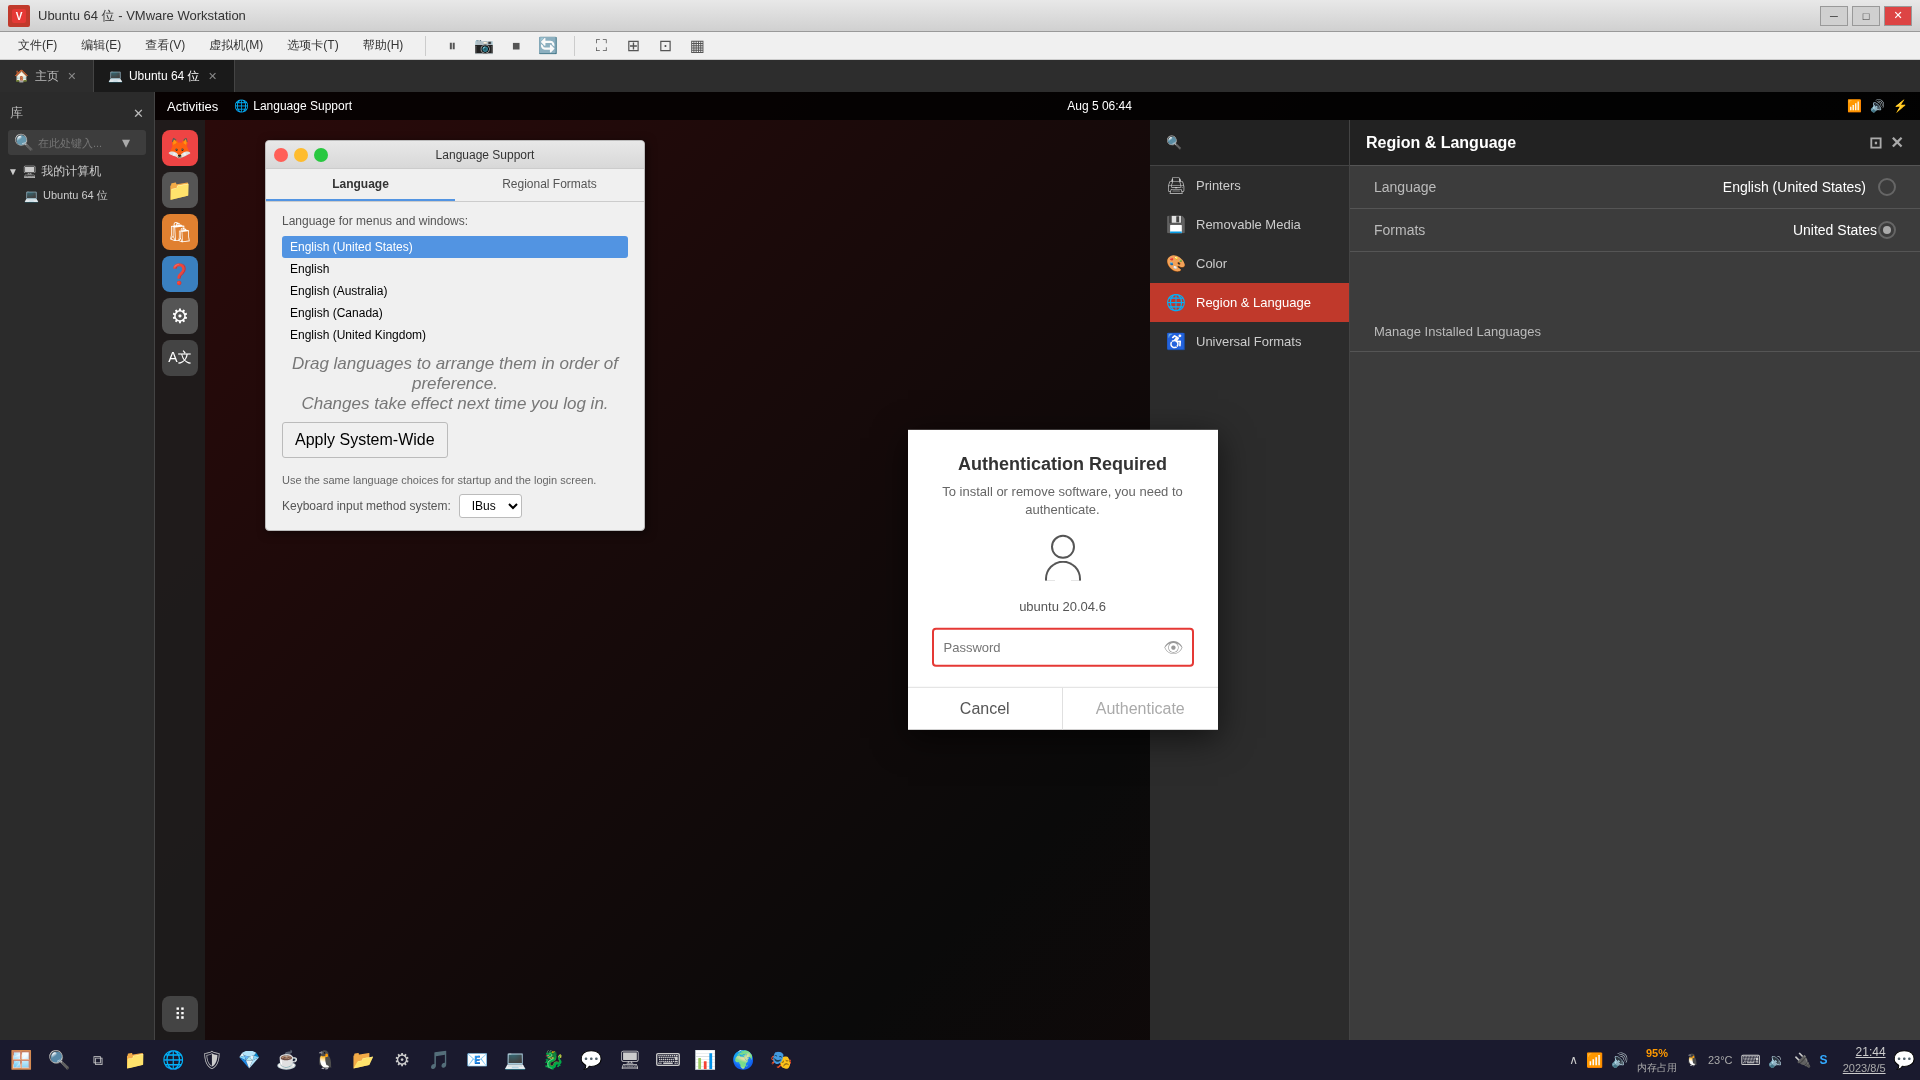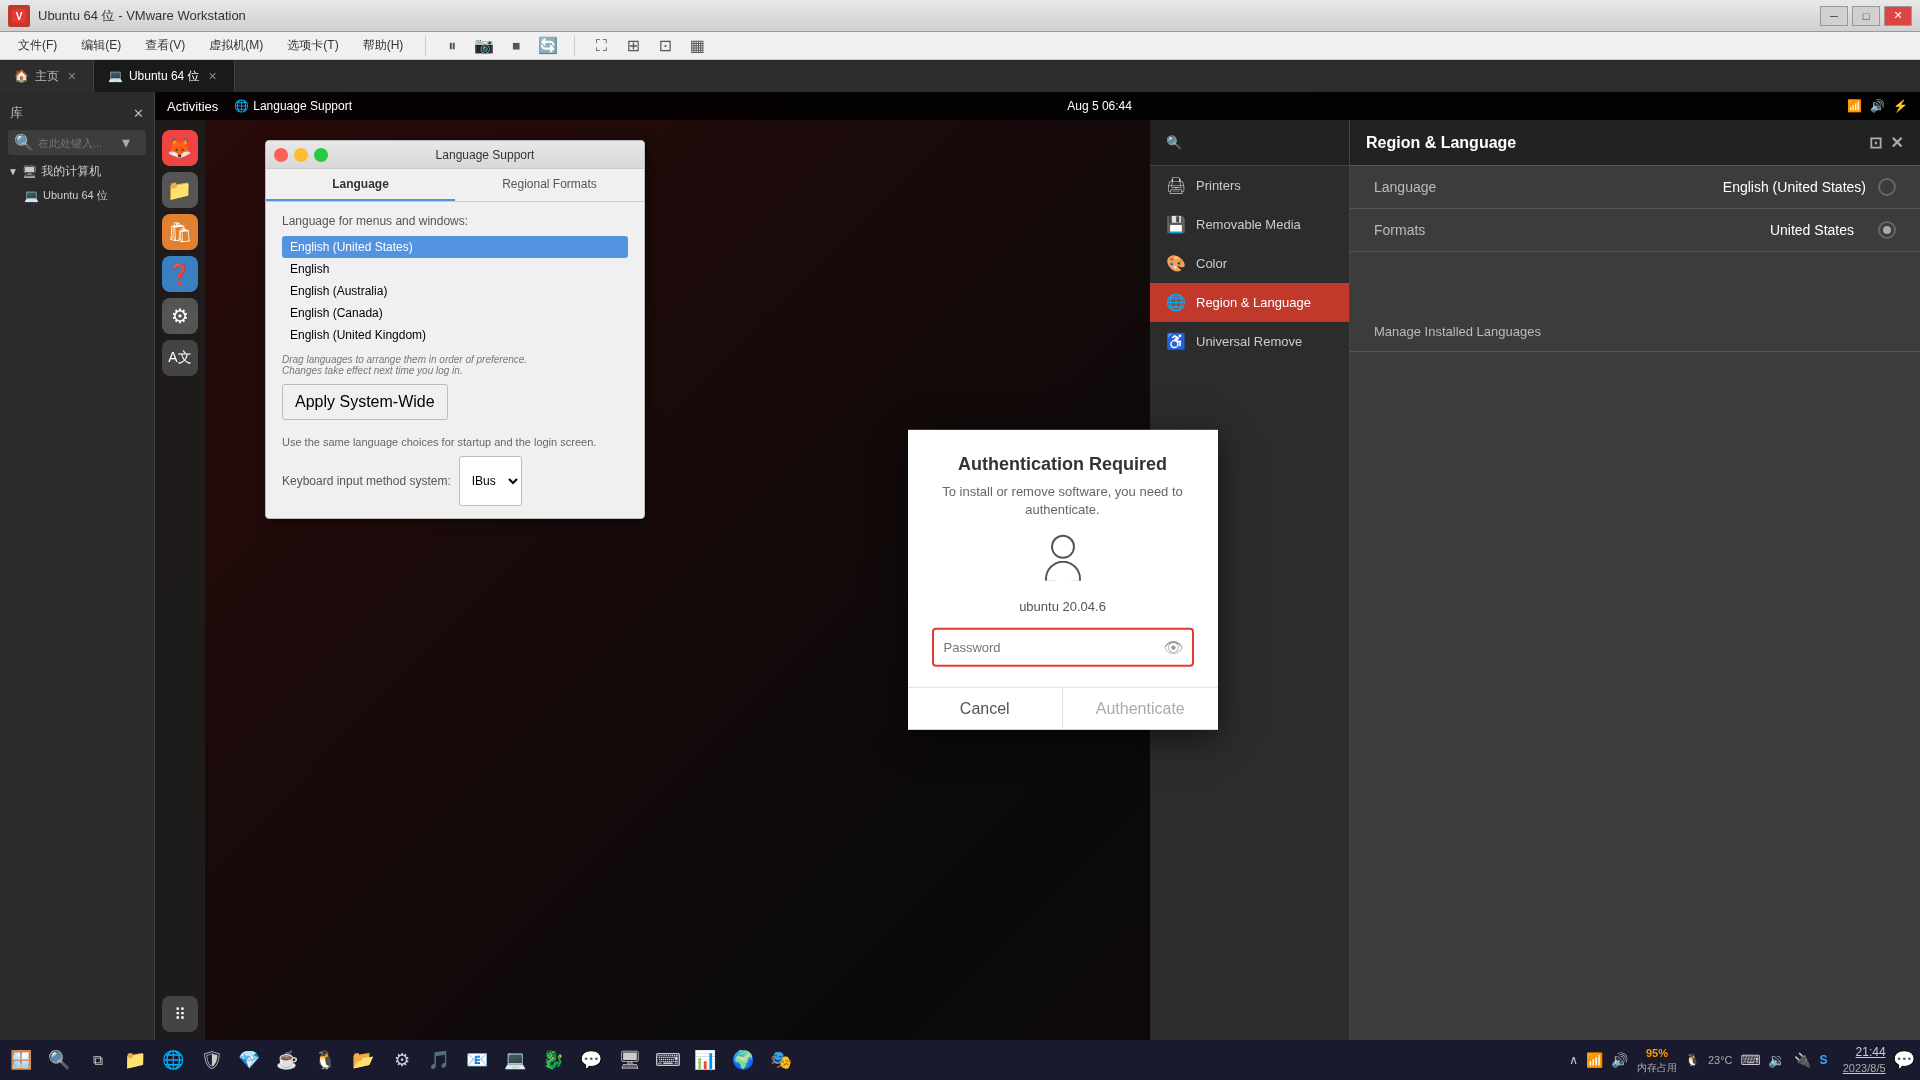--- a/index.html
+++ b/index.html
@@ -278,43 +278,44 @@
     }
     .lang-label { font-size: 12px; color: #555; margin-bottom: 8px; }
     .lang-list-item {
       padding: 4px 8px;
       font-size: 12px;
       cursor: pointer;
       border-radius: 3px;
     }
     .lang-list-item.selected { background: #5294e2; color: white; }
     .lang-drag-hint {
-      font-size: 10px;
+      font-size: 17px;
       color: #777;
       margin: 8px 0;
       font-style: italic;
+      text-align: center;
     }
     .lang-button {
       padding: 8px 12px;
       font-size: 16px;
       background: #f0f0f0;
       border: 1px solid #bbb;
       border-radius: 3px;
       cursor: pointer;
       margin-right: 8px;
       margin-bottom: 8px;
     }
     .lang-hint { font-size: 11px; color: #666; margin-top: 8px; }
     .lang-section { margin-top: 12px; }
     .input-method-row {
       display: flex; align-items: center; gap: 8px;
       font-size: 12px; color: #555; margin-top: 8px;
     }
     .input-method-select {
-      padding: 16px 8px;
+      padding: 3px 8px;
       font-size: 12px;
       border: 1px solid #bbb;
       border-radius: 3px;
       background: #fff;
     }
     #lang-footer {
       display: flex;
       justify-content: space-between;
       padding: 8px 16px;
       border-top: 1px solid #ddd;
@@ -698,41 +699,41 @@
             <div class="settings-menu-item">
               <span class="settings-icon">🎨</span>
               <span>Color</span>
             </div>
             <div class="settings-menu-item active" style="background:#c0392b;">
               <span class="settings-icon">🌐</span>
               <span>Region &amp; Language</span>
             </div>
             <div class="settings-menu-item">
               <span class="settings-icon">♿</span>
-              <span>Universal Remove</span>
+              <span>Universal Formats</span>
             </div>
           </div>
           <div id="settings-content">
             <div id="region-lang-header">
               <span>Region &amp; Language</span>
               <div style="display:flex;gap:8px;">
                 <span style="cursor:pointer;color:#aaa;font-size:16px;">⊡</span>
                 <span style="cursor:pointer;color:#aaa;font-size:16px;">✕</span>
               </div>
             </div>
             <div class="region-row">
               <span class="region-label">Language</span>
               <div style="display:flex;align-items:center;gap:12px;">
                 <span class="region-value">English (United States)</span>
                 <div class="settings-radio"></div>
               </div>
             </div>
             <div class="region-row">
               <span class="region-label">Formats</span>
-              <div style="display:flex;align-items:center;gap:24px;">
+              <div style="display:flex;align-items:center;gap:1px;">
                 <span class="region-value">United States</span>
                 <div class="settings-radio" style="background:transparent;border:2px solid #666;width:18px;height:18px;border-radius:50%;display:flex;align-items:center;justify-content:center;">
                   <div style="width:8px;height:8px;border-radius:50%;background:#aaa;"></div>
                 </div>
               </div>
             </div>
             <div style="height:60px;"></div>
             <div class="region-row" style="cursor:pointer;">
               <span style="color:#bbb;font-size:13px;">Manage Installed Languages</span>
             </div>

